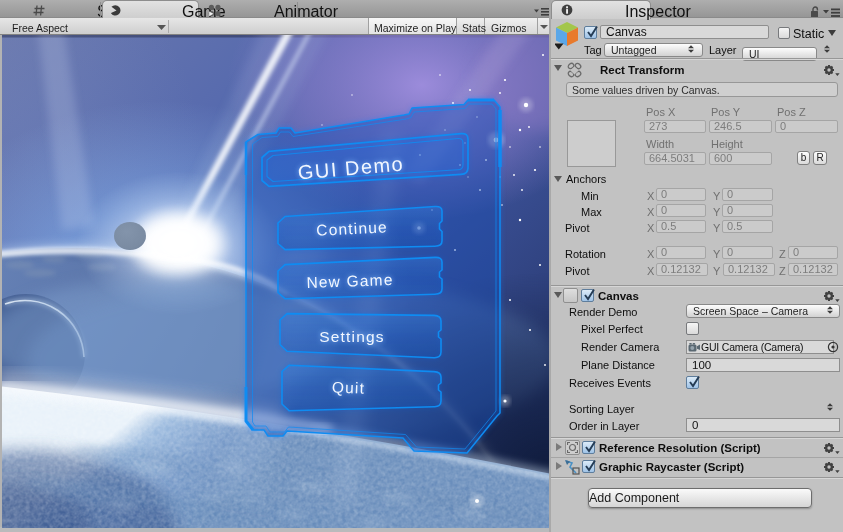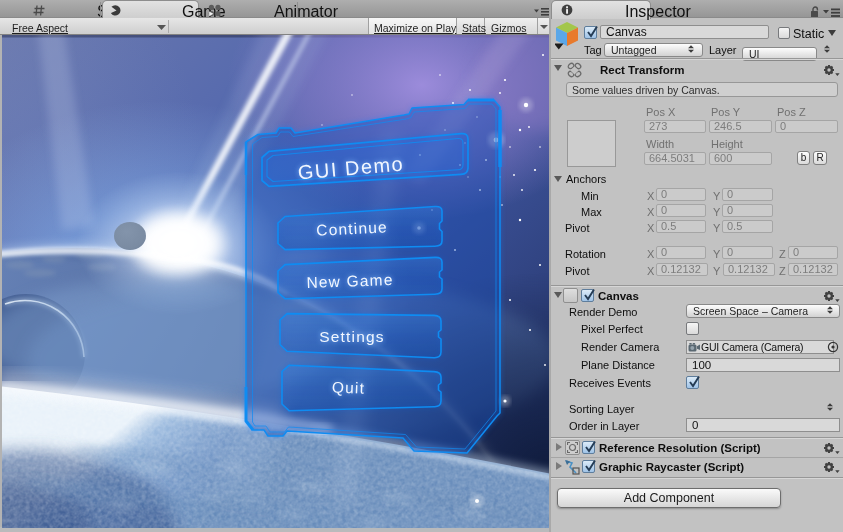--- a/index.html
+++ b/index.html
@@ -10,21 +10,21 @@
 
 #strip { position:absolute; left:0; top:0; width:843px; height:18px;
   background:linear-gradient(#aeaeae,#969696); border-bottom:1px solid #8a8a8a; }
 .tabdiv { position:absolute; top:2px; height:16px; width:1px; background:#8f8f8f; }
 .tab-active { position:absolute; top:0; height:19px; background:linear-gradient(#e2e2e2,#cdcdcd);
   border:1px solid #8d8d8d; border-bottom:none; border-radius:5px 5px 0 0; }
 .tabtxt { position:absolute; top:3px; font-size:16px; color:#111;margin-left:48px; }
 
 #toolbar { position:absolute; left:0; top:18px; width:549px; height:17px;
   background:linear-gradient(#e6e6e6,#cecece); border-bottom:1px solid #828282; }
-.tbtxt { position:absolute; font-size:10.5px; color:#1e1e1e; top:21.5px;text-decoration:underline; }
+.tbtxt { position:absolute; font-size:10.5px; color:#1e1e1e; top:21.5px; }
 .tbcell { position:absolute; top:18px; height:16px; border-left:1px solid #a0a0a0;
   background:linear-gradient(#efefef,#d8d8d8); }
 .lbl { position:absolute; font-size:11px; color:#0e0e0e; white-space:nowrap; }
 .glbl { position:absolute; font-size:11px; color:#707070; white-space:nowrap; }
 .bold { font-weight:bold; }
 .fd { position:absolute; height:13px; background:#cbcbcb; border:1px solid #a5a5a5;
   border-radius:2px; font-size:11px; color:#7d7d7d; padding-left:4px; line-height:11px; white-space:nowrap; overflow:hidden;}
 .fl { position:absolute; height:14px; background:#d9d9d9; border:1px solid #8e8e8e;
   font-size:11.5px; color:#111; padding-left:5px; line-height:12px; white-space:nowrap; }
 .dd { position:absolute; height:14px; background:linear-gradient(#fdfdfd,#d2d2d2);
@@ -35,23 +35,23 @@
   border-radius:2px; background:linear-gradient(#f5f5f5,#dadada); }
 .cbc { background:linear-gradient(#dcebf8,#9fc3e7); border-color:#5e7d9c; }
 .sep { position:absolute; left:551px; width:292px; height:1px; background:#979797; }
 .sepl { position:absolute; left:551px; width:292px; height:1px; background:#d6d6d6; }
 .tri-d { position:absolute; width:0; height:0; border-left:4.5px solid transparent;
   border-right:4.5px solid transparent; border-top:6px solid #595959; }
 .tri-r { position:absolute; width:0; height:0; border-top:4.5px solid transparent;
   border-bottom:4.5px solid transparent; border-left:6px solid #7a7a7a; }
 .btn-sm { position:absolute; background:linear-gradient(#fdfdfd,#dadada); border:1px solid #808080;
   border-radius:3px; font-size:10px; color:#222; text-align:center; line-height:12px; }
-#addcomp { position:absolute; left:557px; top:488px; width:224px; height:20px;
+#addcomp { position:absolute; left:588px; top:488px; width:224px; height:20px;
   background:linear-gradient(#fafafa,#d5d5d5); border:1px solid #6d6d6d; border-radius:4px;
-  font-size:12.5px; color:#1a1a1a; text-align:center; line-height:18px;
+  font-size:12.5px; color:#1a1a1a; text-align:left; line-height:18px;
   box-shadow:0 1px 2px rgba(0,0,0,0.28); }
 .gear { position:absolute; }
 </style>
 </head>
 <body>
 <div id="root">
 
   <div id="strip"></div>
 
   <svg class="abs" style="left:33px;top:5px" width="12" height="11" viewBox="0 0 12 11">

